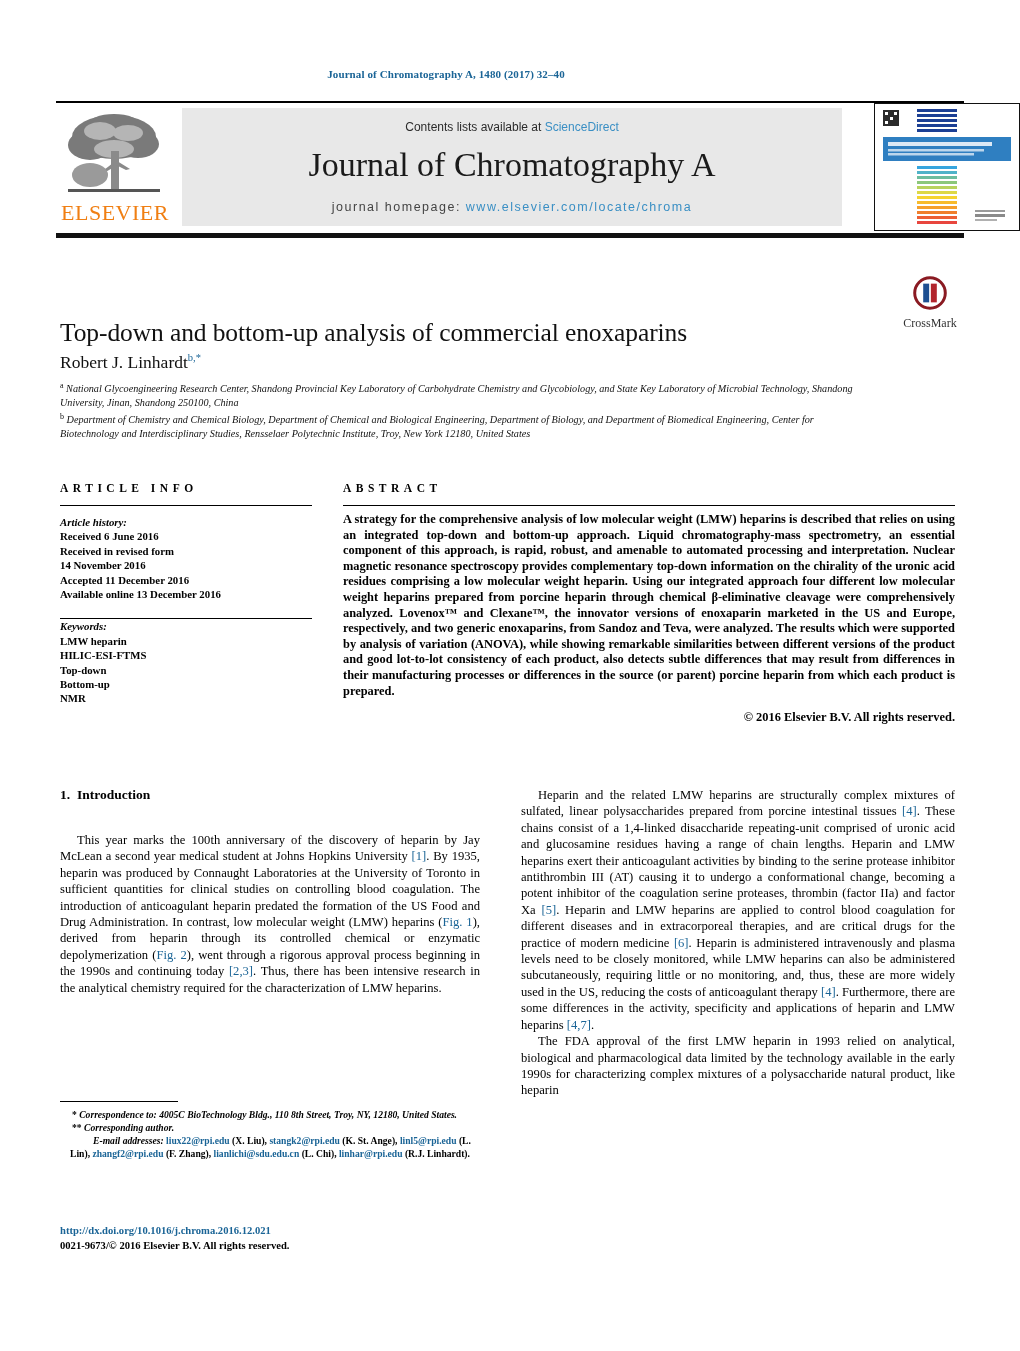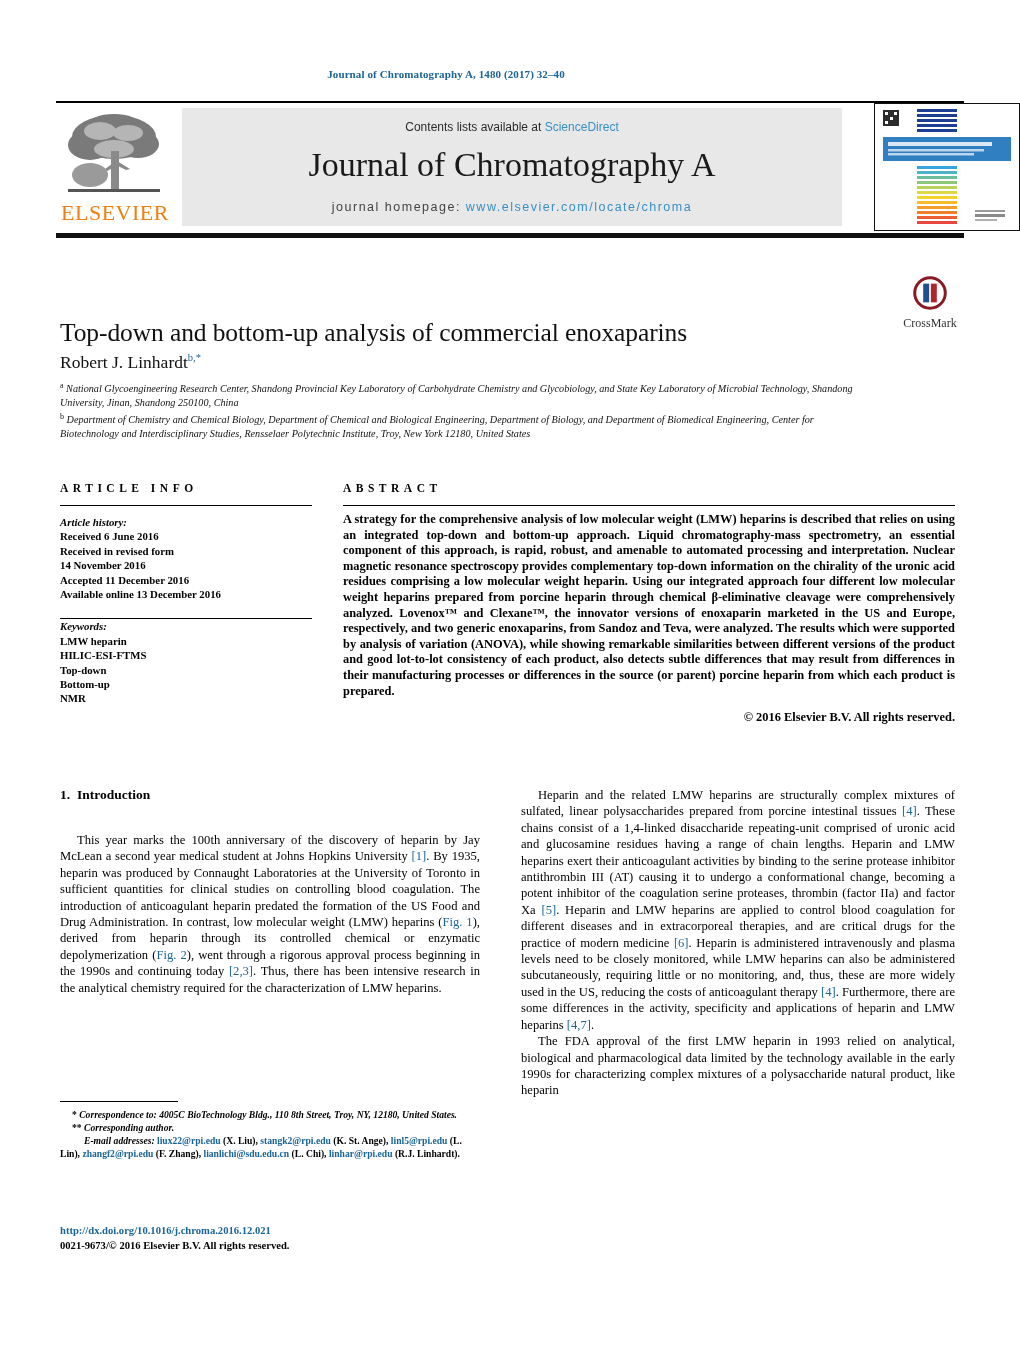--- a/index.html
+++ b/index.html
@@ -405,21 +405,21 @@
 
   <div class="col" style="left:521px; top:787px; width:434px;">
     <p><span>Heparin and the related LMW heparins are structurally complex mixtures of sulfated, linear polysaccharides prepared from porcine intestinal tissues </span><span class="ref">[4]</span><span>. These chains consist of a 1,4-linked disaccharide repeating-unit comprised of uronic acid and glucosamine residues having a range of chain lengths. Heparin and LMW heparins exert their anticoagulant activities by binding to the serine protease inhibitor antithrombin III (AT) causing it to undergo a conformational change, becoming a potent inhibitor of the coagulation serine proteases, thrombin (factor IIa) and factor Xa </span><span class="ref">[5]</span><span>. Heparin and LMW heparins are applied to control blood coagulation for different diseases and in extracorporeal therapies, and are critical drugs for the practice of modern medicine </span><span class="ref">[6]</span><span>. Heparin is administered intravenously and plasma levels need to be closely monitored, while LMW heparins can also be administered subcutaneously, requiring little or no monitoring, and, thus, these are more widely used in the US, reducing the costs of anticoagulant therapy </span><span class="ref">[4]</span><span>. Furthermore, there are some differences in the activity, specificity and applications of heparin and LMW heparins </span><span class="ref">[4,7]</span><span>.</span></p>
     <p>The FDA approval of the first LMW heparin in 1993 relied on analytical, biological and pharmacological data limited by the technology available in the early 1990s for characterizing complex mixtures of a polysaccharide natural product, like heparin</p>
   </div>
 
   <div class="footnote-rule"></div>
   <div class="footnotes">
     <div style="text-indent:12px;"><span>*</span> <span class="ital">Correspondence to: 4005C BioTechnology Bldg., 110 8th Street, Troy, NY, 12180, United States.</span></div>
     <div style="text-indent:12px;"><span>**</span> <span class="ital">Corresponding author.</span></div>
-    <div style="text-indent:24px;">
+    <div style="text-indent:24px;text-align:center;">
       <span class="ital">E-mail addresses:</span>
       <span class="link">liux22@rpi.edu</span> <span>(X. Liu)</span>,
       <span class="link">stangk2@rpi.edu</span> <span>(K. St. Ange)</span>,
       <span class="link">linl5@rpi.edu</span> <span>(L. Lin)</span>,
       <span class="link">zhangf2@rpi.edu</span> <span>(F. Zhang)</span>,
       <span class="link">lianlichi@sdu.edu.cn</span> <span>(L. Chi)</span>,
       <span class="link">linhar@rpi.edu</span> <span>(R.J. Linhardt)</span>.
     </div>
   </div>
 

